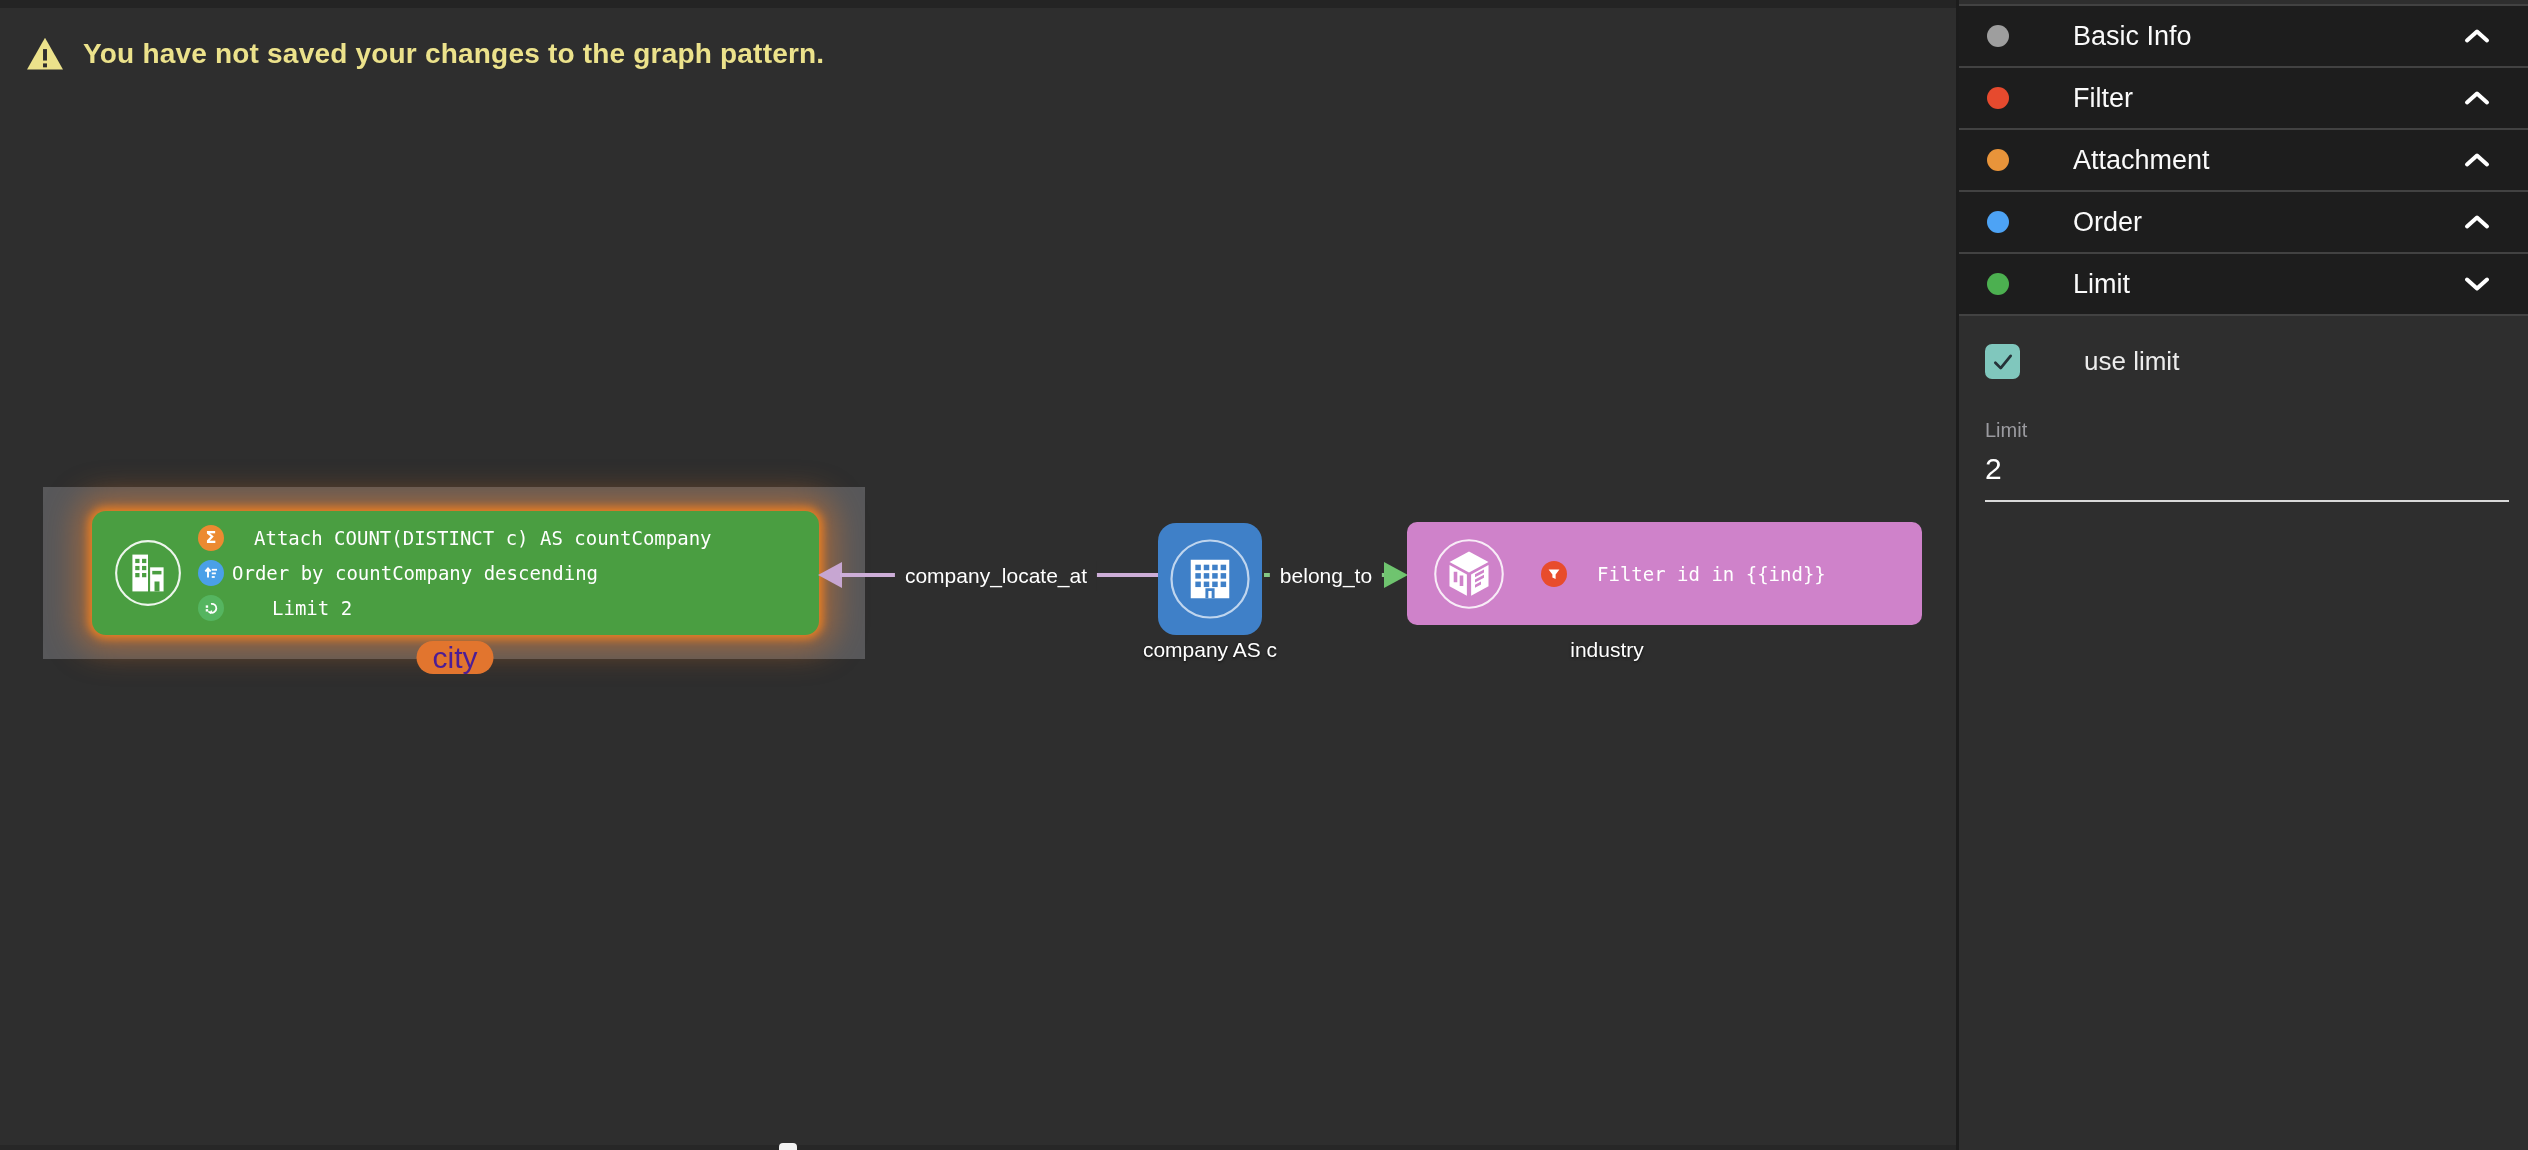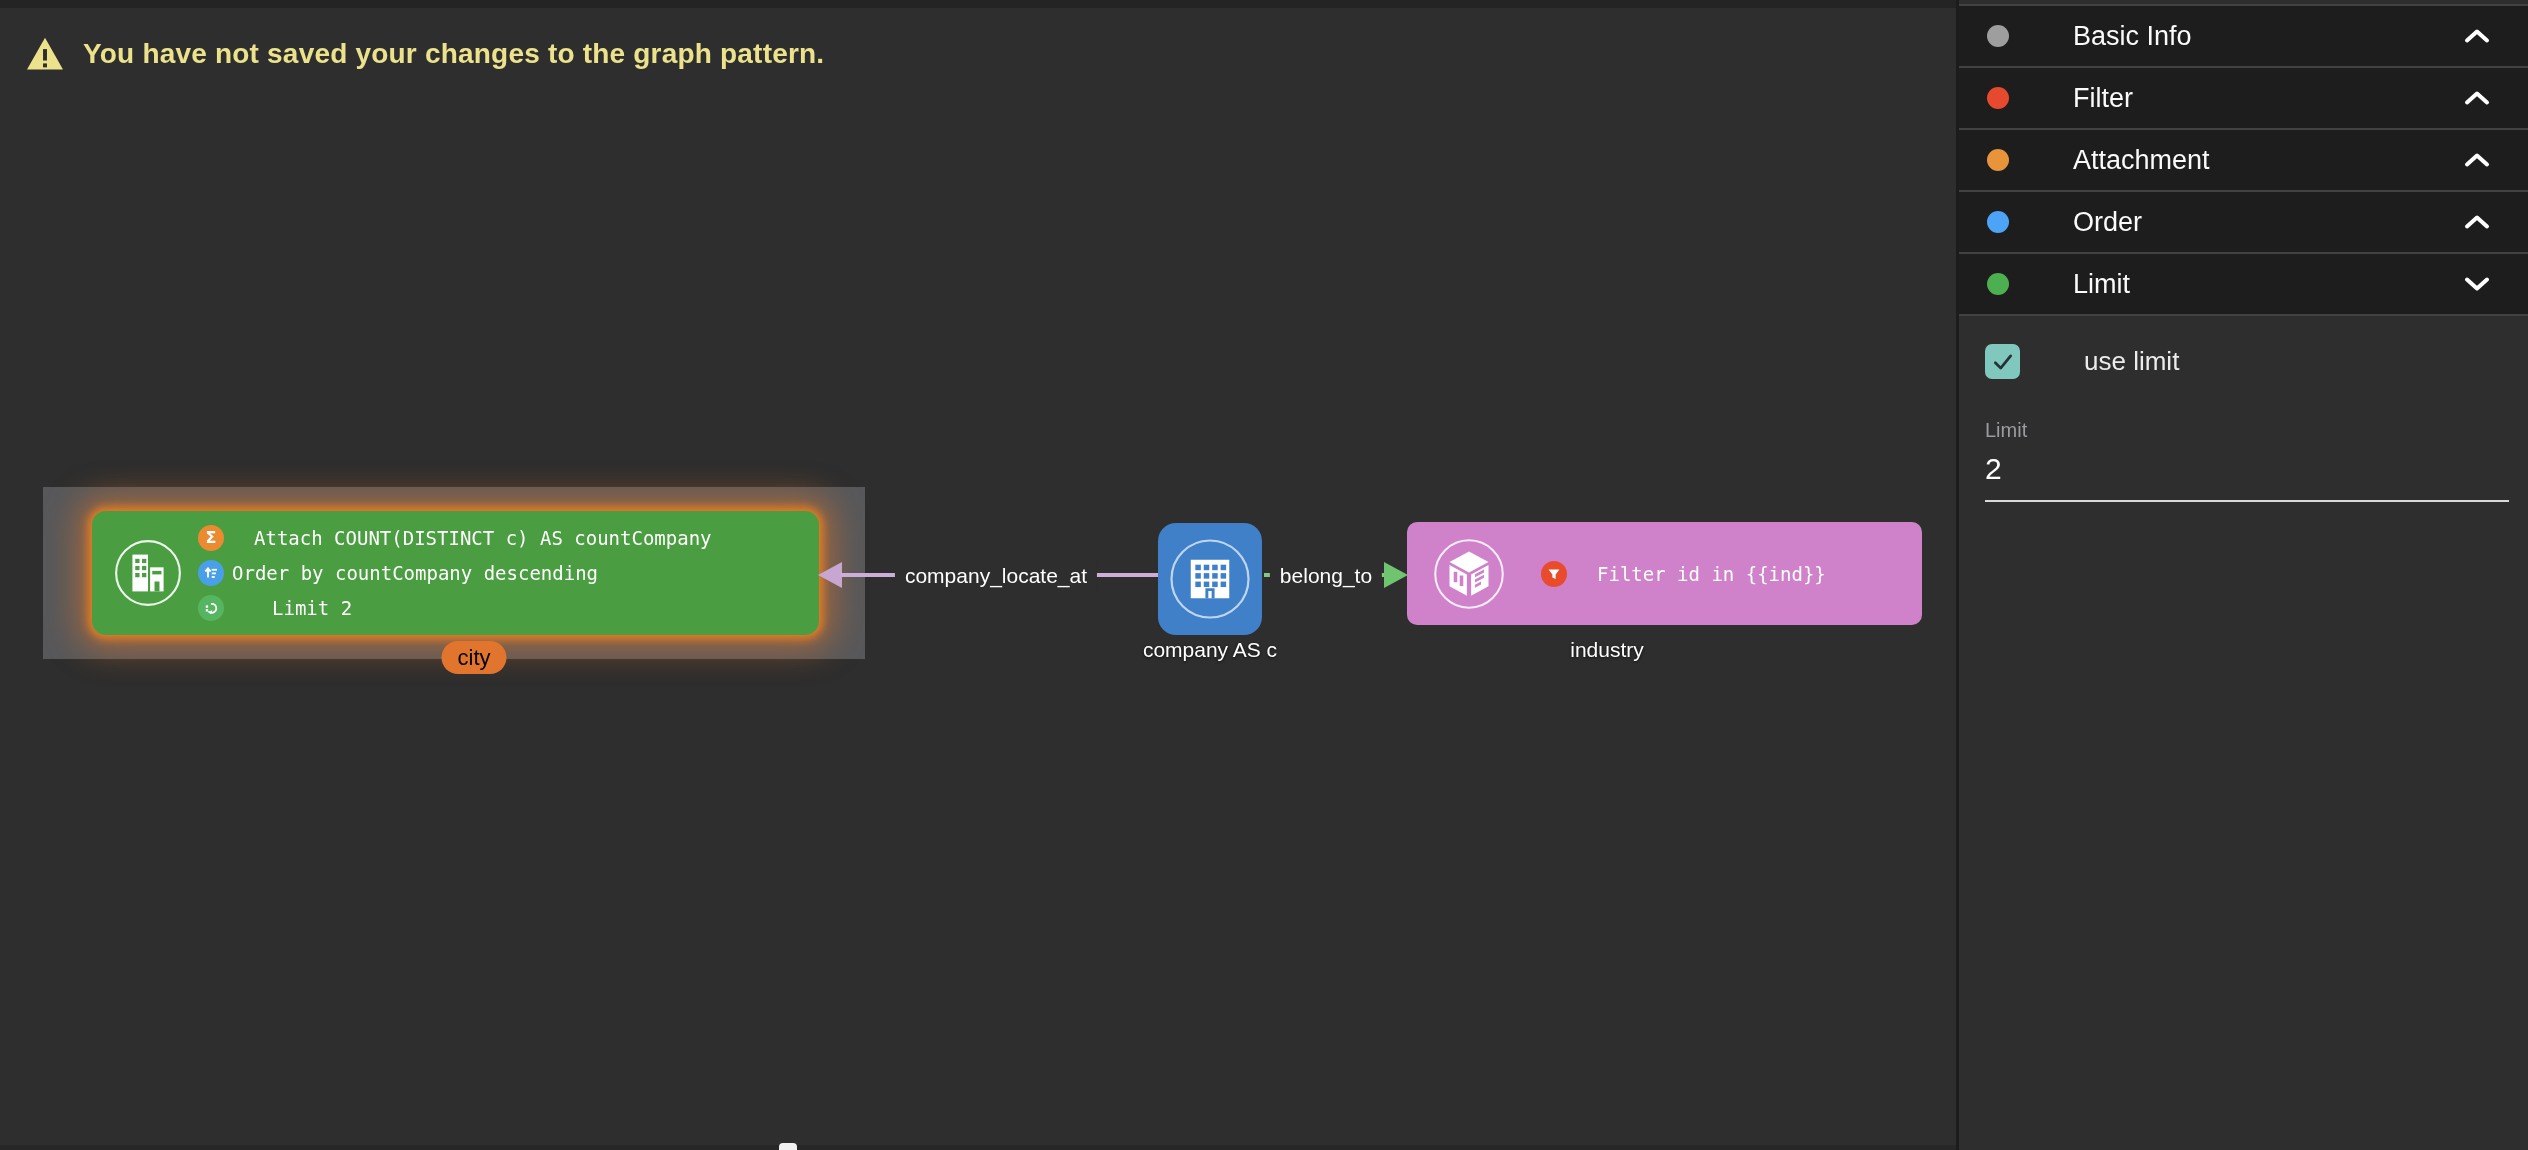--- a/index.html
+++ b/index.html
@@ -24,22 +24,22 @@
   .attach-rows{margin-left:16px;display:flex;flex-direction:column;gap:9px;}
   .attach-row{display:flex;align-items:center;line-height:1;}
   .attach-row .badge{width:26px;height:26px;border-radius:50%;display:flex;align-items:center;
      justify-content:center;flex:0 0 auto;}
   .badge .glyph{color:#fff;font-size:16px;font-weight:bold;font-family:"DejaVu Sans",sans-serif;}
   .attach-text{color:#fff;font-family:"DejaVu Sans Mono",monospace;font-size:19px;white-space:pre;}
   .attach-row:nth-child(1) .attach-text{margin-left:30px;}
   .attach-row:nth-child(2) .attach-text{margin-left:8px;}
   .attach-row:nth-child(3) .attach-text{margin-left:48px;}
 
-  .city-pill{position:absolute;left:474px;top:641px;transform:translateX(-50%);height:33px;
-    line-height:33px;padding:0 16px;border-radius:17px;color:#000000;font-size:22px;z-index:4;}
+  .city-pill{position:absolute;left:455px;top:641px;transform:translateX(-50%);height:33px;
+    line-height:33px;padding:0 16px;border-radius:17px;color:#4c1d95;font-size:30px;z-index:4;}
 
   .edge-line{position:absolute;height:4px;z-index:1;}
   .edge-label{position:absolute;transform:translate(-50%,-50%);background:#2e2e2e;
     padding:3px 10px;color:#fff;font-size:21px;z-index:2;white-space:nowrap;}
   .arrow-left{position:absolute;width:0;height:0;border-top:13px solid transparent;
     border-bottom:13px solid transparent;z-index:1;}
   .arrow-right{position:absolute;width:0;height:0;border-top:13px solid transparent;
     border-bottom:13px solid transparent;z-index:1;}
 
   .node-blue{position:absolute;left:1158px;top:523px;width:104px;height:112px;border-radius:18px;

